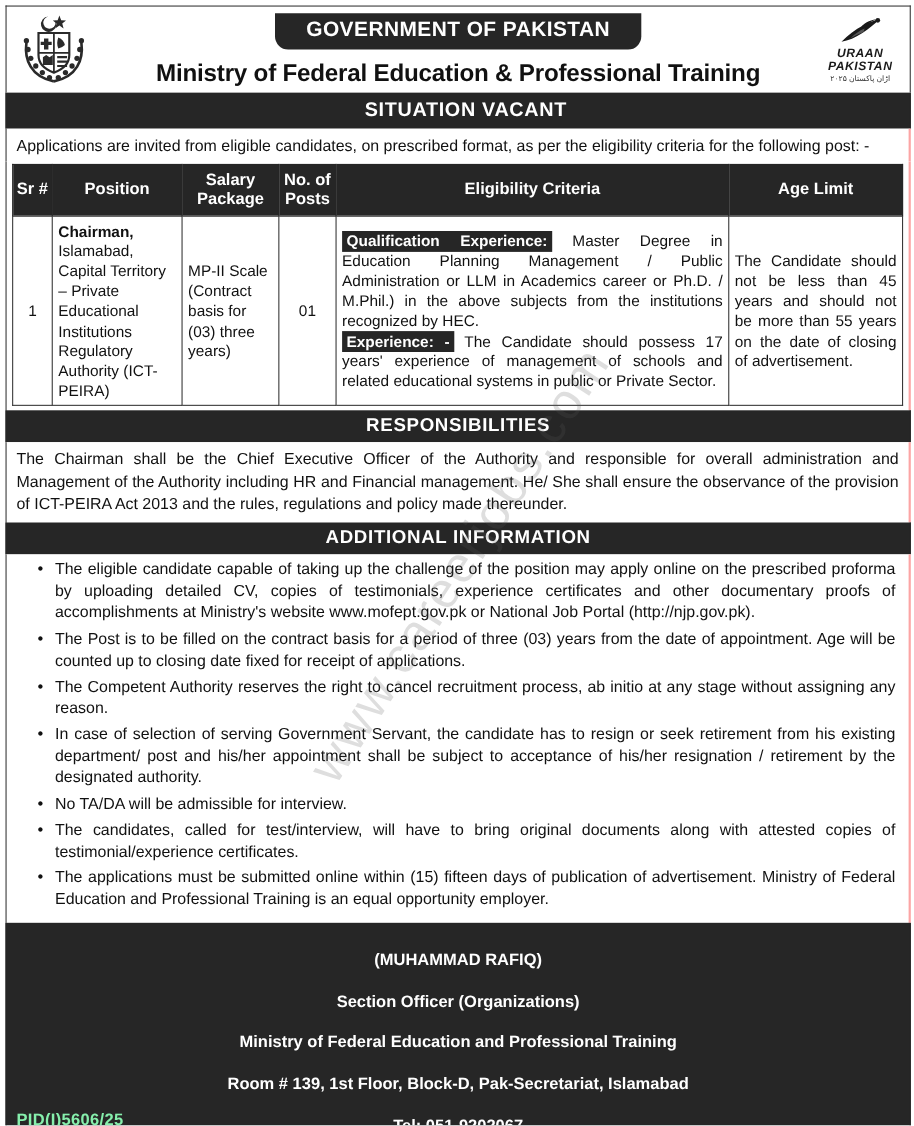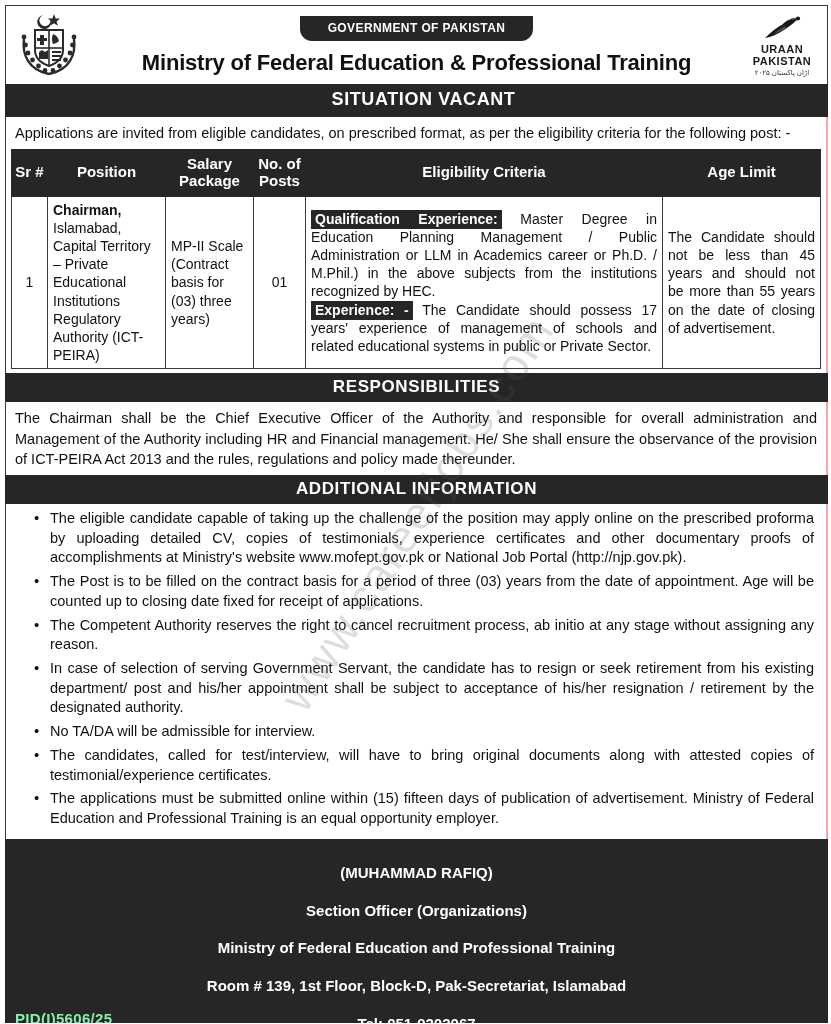--- a/index.html
+++ b/index.html
@@ -78,38 +78,39 @@
     justify-content: center;
     line-height: 1;
   }
   .uraan-bird { width: 46px; height: 28px; }
   .uraan-t1, .uraan-t2 {
     font-size: 11px;
     font-weight: bold;
     letter-spacing: 0.5px;
     color: #1a1a1a;
     margin-top: 1px;
+    font-style: italic;
   }
   .uraan-urdu {
     font-size: 7px;
     color: #333;
     margin-top: 2px;
     letter-spacing: 0.3px;
   }
   .header-center {
     display: flex;
     flex-direction: column;
     align-items: center;
     width: 100%;
     margin-top: 2px;
   }
   .gov-pill {
     background: #262626;
     color: #ffffff;
-    font-size: 12px;
+    font-size: 19px;
     font-weight: bold;
     letter-spacing: 0.4px;
     padding: 5px 28px 6px 28px;
     border-radius: 0 0 12px 12px;
     margin-top: -1px;
   }
   .ministry-line {
     font-size: 22px;
     font-weight: bold;
     color: #111111;

